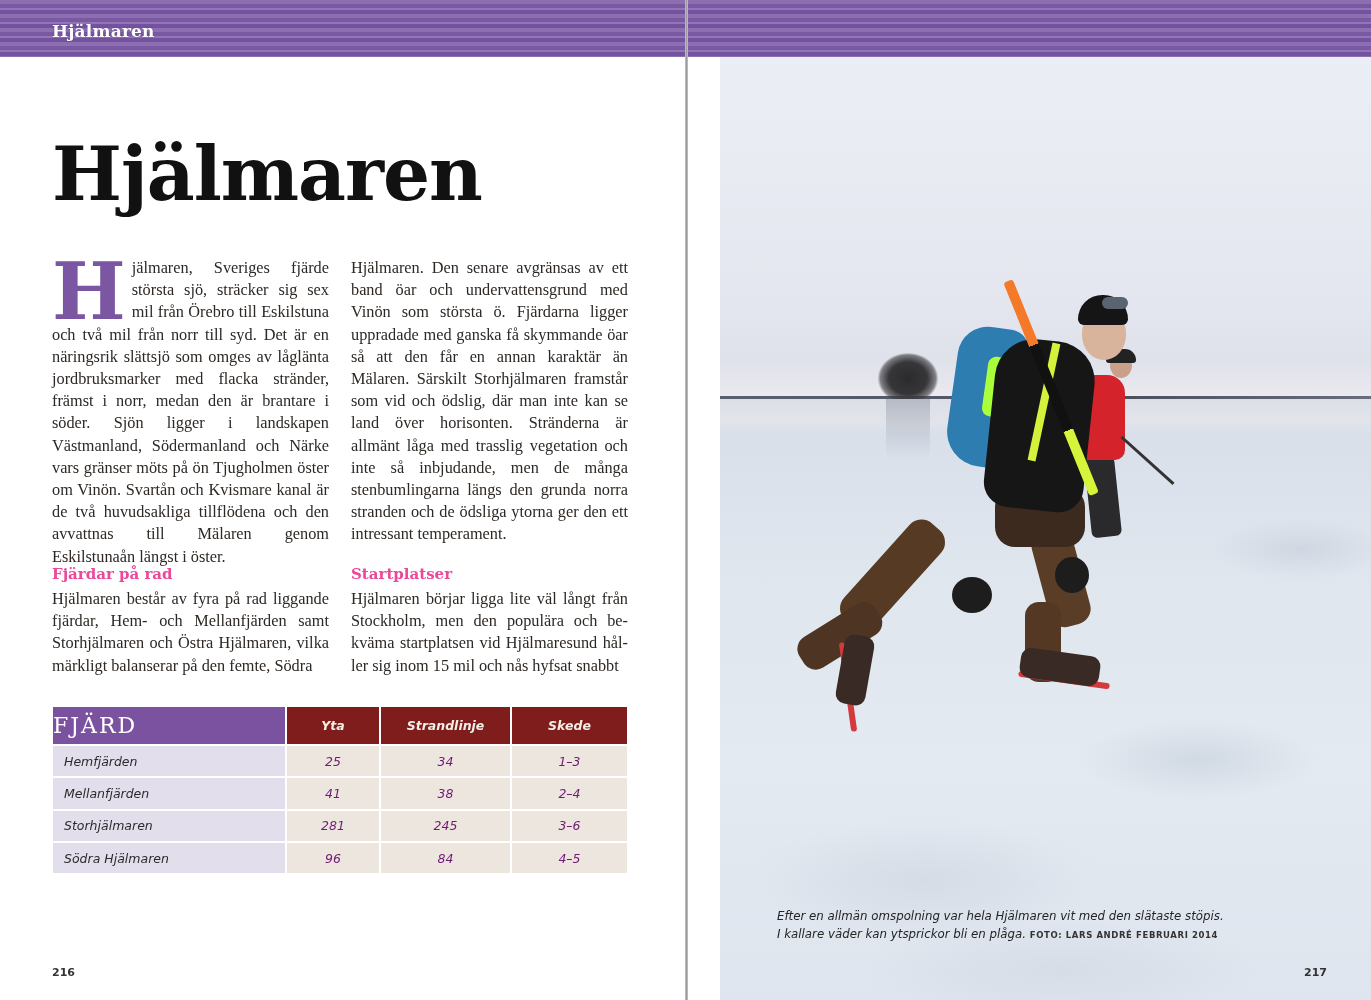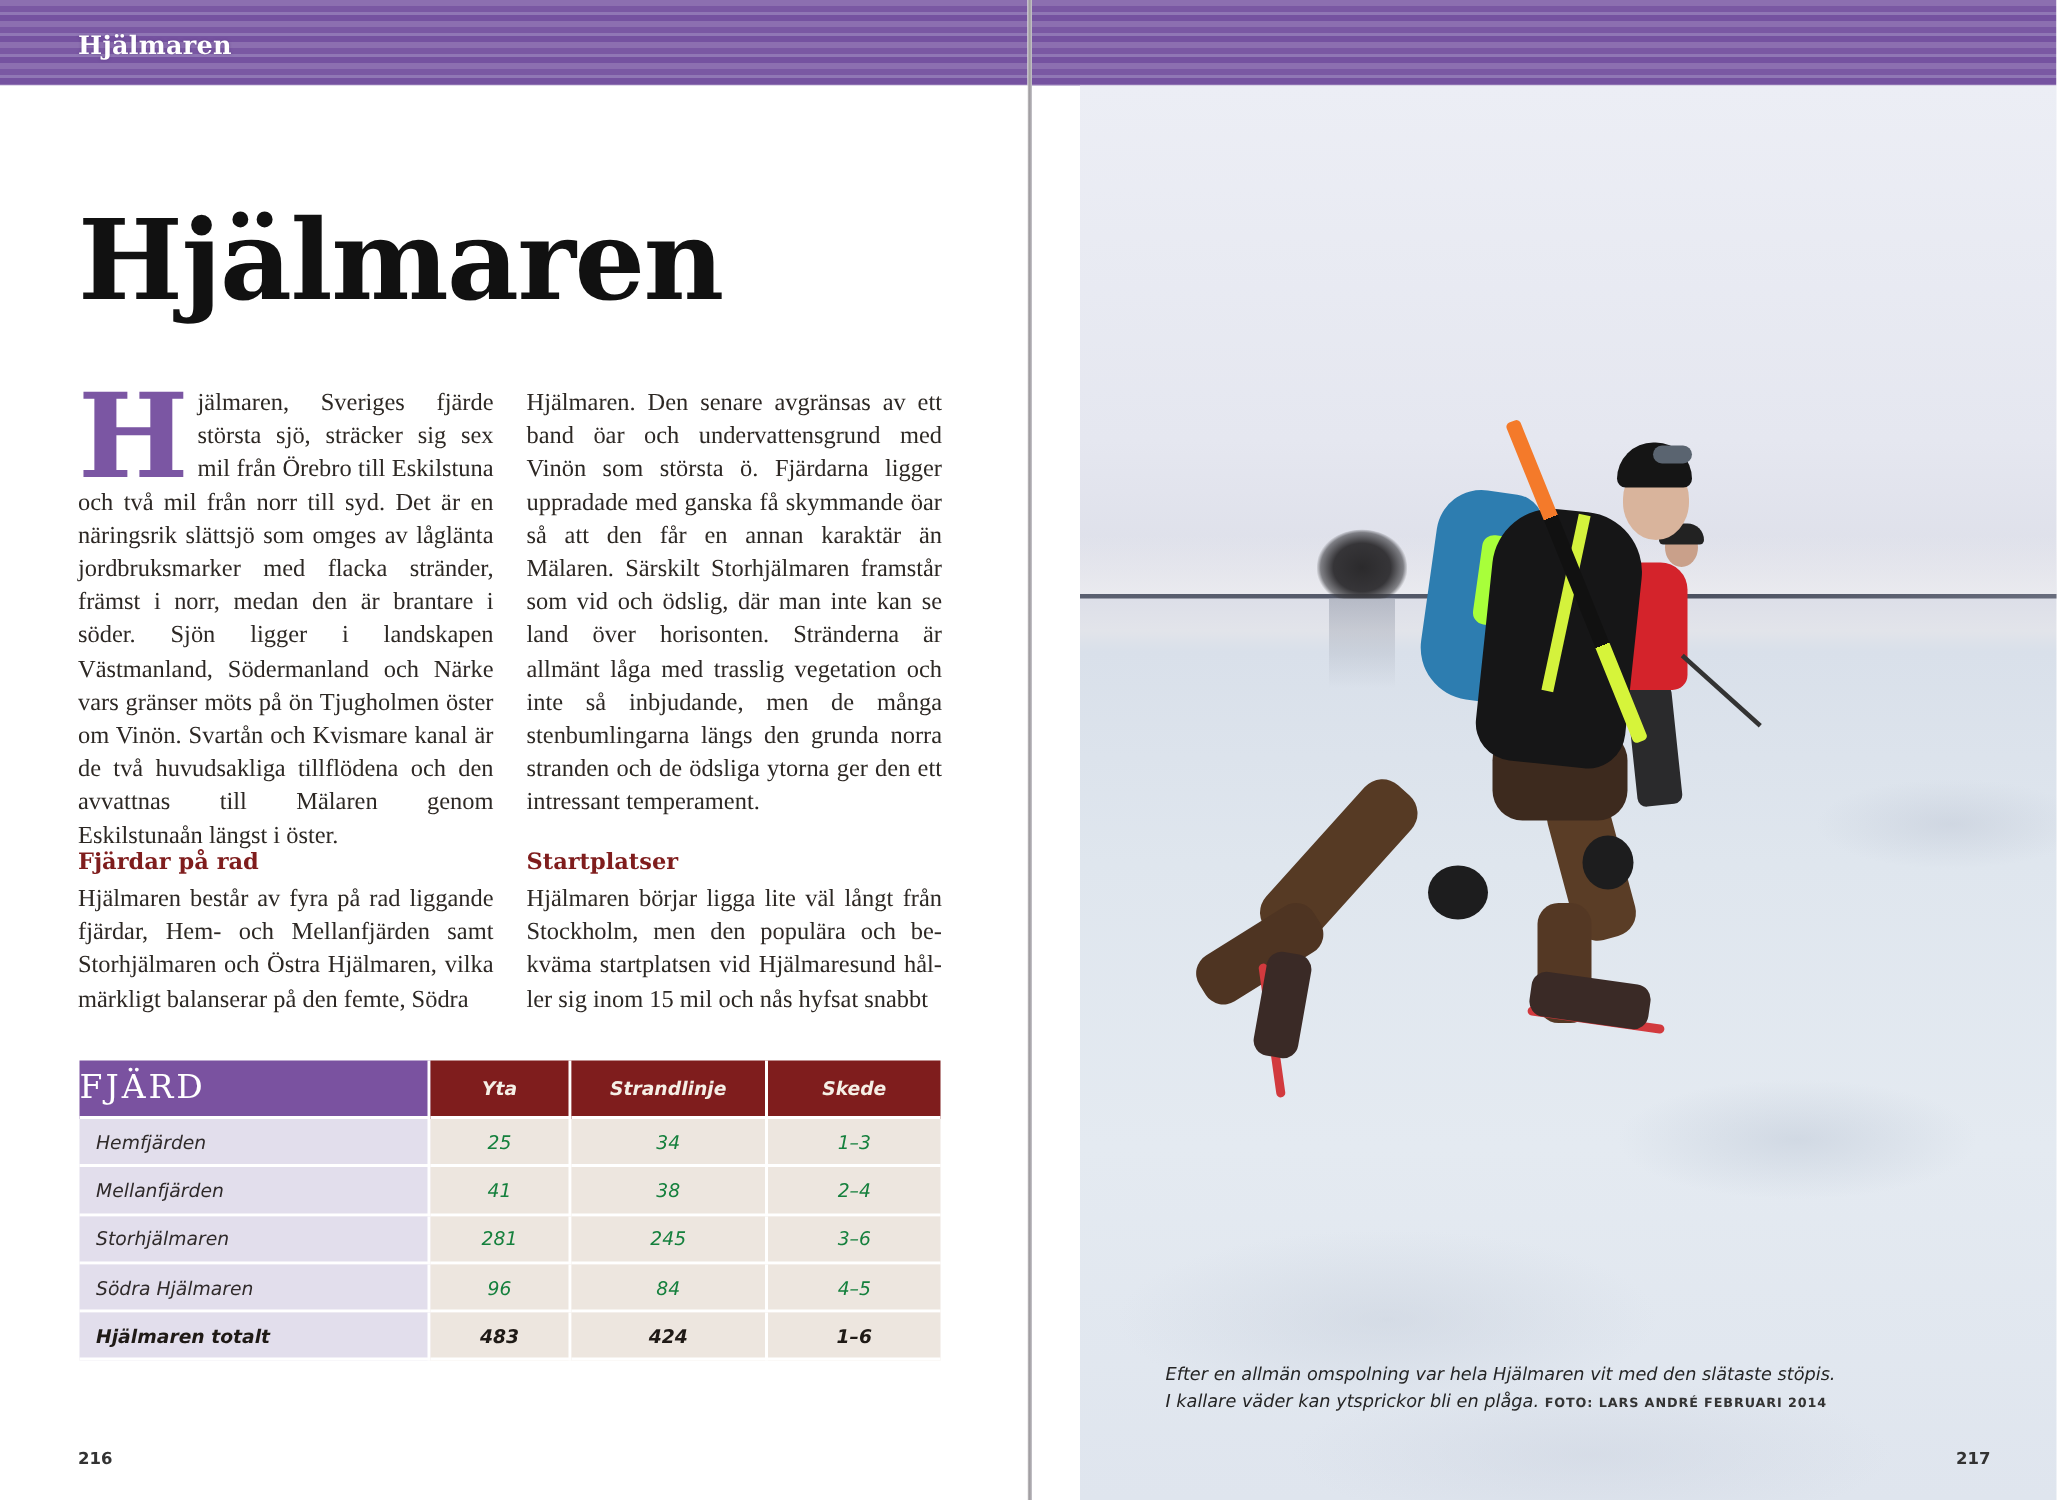--- a/index.html
+++ b/index.html
@@ -48,21 +48,21 @@
   .col.c2 { left: 351px; top: 200px; }
 
   .dropcap {
     float: left;
     font-family: "DejaVu Serif", serif; font-weight: bold;
     font-size: 78px; line-height: 62px; color: #7b56a3;
     margin: 4px 6px 0 0; height: 62px;
   }
 
   .subhead {
-    position: absolute; font-weight: bold; font-size: 16px; color: #7f1d1d;
+    position: absolute; font-weight: bold; font-size: 16px; color: #ec4899;
     font-family: "DejaVu Serif", serif;
   }
   .subhead.s1 { left: 52px; top: 508px; font-size: 15px; }
   .subhead.s2 { left: 351px; top: 508px; font-size: 15px; }
 
   .col.c3 { left: 52px; top: 531px; }
   .col.c4 { left: 351px; top: 531px; }
 
   
   .fact-table {
@@ -75,21 +75,21 @@
   .fact-table th {
     height: 39px; background: #7f1d1d; color: #f5efe6;
     font-size: 12.5px; font-weight: bold; text-align: center;
   }
   .fact-table th.first {
     background: #7a52a0; text-align: left; padding-left: 0;
     font-family: "DejaVu Serif", serif; font-style: normal; font-weight: normal;
     font-size: 22px; letter-spacing: 2px; color: #ffffff; width: 234px;
   }
   .fact-table td {
-    height: 32.3px; font-size: 12.5px; color: #15803d; background: #ede6df; text-align: center;
+    height: 32.3px; font-size: 12.5px; color: #701a75; background: #ede6df; text-align: center;
   }
   .fact-table td.first { background: #e2deec; text-align: left; padding-left: 11px; color: #2f2a2a; }
   .fact-table tr.total td { font-weight: bold; color: #1f1a16; }
   .fact-table th.c-yta { width: 94px; }
   .fact-table th.c-strand { width: 131px; }
 
   .folio { position: absolute; top: 966px; font-family: "DejaVu Sans", sans-serif; font-size: 11px; font-weight: bold; color: #333; }
   .folio.l { left: 52px; }
   .folio.r { left: 1304px; }
 
@@ -200,26 +200,20 @@
         <td>281</td>
         <td>245</td>
         <td>3–6</td>
       </tr>
       <tr>
         <td class="first">Södra Hjälmaren</td>
         <td>96</td>
         <td>84</td>
         <td>4–5</td>
       </tr>
-      <tr class="total">
-        <td class="first">Hjälmaren totalt</td>
-        <td>483</td>
-        <td>424</td>
-        <td>1–6</td>
-      </tr>
     </tbody>
   </table>
 </div>
 
 <div class="photo">
   <div class="horizon-glow"></div>
   <div class="horizon"></div>
   <div class="ice-texture"></div>
   <div class="tree-reflect"></div>
   <div class="tree"></div>

